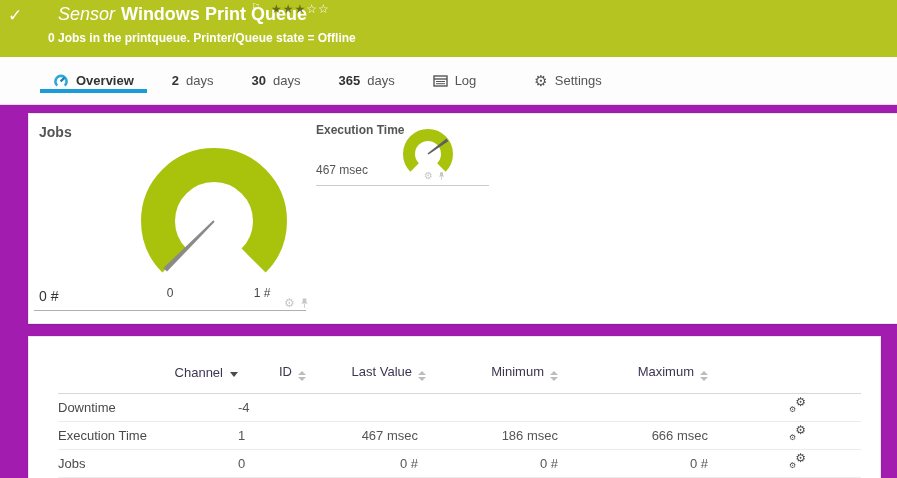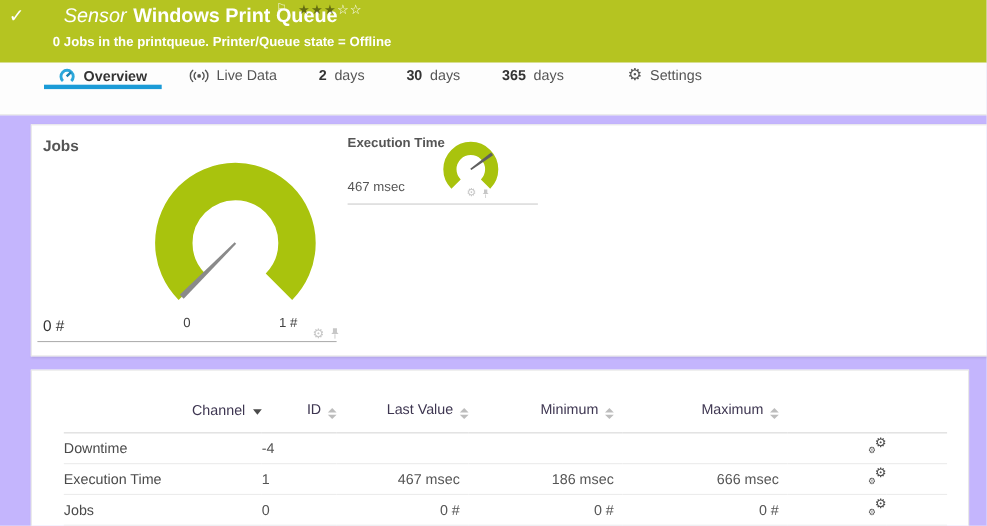--- a/index.html
+++ b/index.html
@@ -14,31 +14,31 @@
   .title-line{position:absolute;left:30px;top:4px;font-size:18px;white-space:nowrap;}
   .title-type{font-style:italic;font-weight:400;margin-right:6px;margin-left:28px;}
   .title-name{font-weight:600;}
   .flag{position:absolute;left:251px;top:1px;font-size:11px;color:#f3f6dd;}
   .stars{position:absolute;left:271px;top:2px;font-size:12px;letter-spacing:1px;white-space:nowrap;}
   .star-filled{color:rgba(20,22,0,0.50);}
   .star-empty{color:#fff;}
   .status-line{position:absolute;left:48px;top:31px;font-size:12px;font-weight:bold;color:#fff;}
   
   .tabbar{position:absolute;left:0;top:57px;width:897px;height:48px;background:#fdfdfd;
-    border-bottom:1px solid #e0e0e0;display:flex;align-items:flex-start;padding-left:40px;box-sizing:border-box;}
+    border-bottom:1px solid #e0e0e0;display:flex;align-items:center;padding-left:40px;box-sizing:border-box;}
   .tab{display:flex;align-items:center;gap:7px;padding:0 13px;margin-right:12px;cursor:pointer;
     font-size:13px;color:#555;box-sizing:border-box;border-bottom:4px solid transparent;padding-top:4px;white-space:nowrap;}
   .tab .pfx{font-weight:700;color:#333;}
   .tab .pfx:empty{display:none;}
   .tab.active{border-bottom-color:#1b9bd7;}
   .tab.active .lbl{font-weight:700;color:#333;}
   .tab-settings{margin-left:20px;}
   .gearglyph{font-size:15px;color:#555;line-height:1;}
   
-  .content{position:absolute;left:0;top:105px;right:0;bottom:0;background:#c4b5fd;}
+  .content{position:absolute;left:0;top:105px;right:0;bottom:0;background:#a21caf;}
   .card{background:#fff;border:1px solid #e8e8e8;box-shadow:0 1px 2px rgba(0,0,0,0.10);position:absolute;}
   .card-gauges{left:28px;top:8px;right:-2px;height:209px;}
   .card-table{left:28px;top:231px;width:851px;height:142px;}
   .gauge-title{position:absolute;left:10px;top:10px;font-size:14px;font-weight:bold;color:#555;}
   .big-gauge{position:absolute;left:85px;top:7px;}
   .scale-label{position:absolute;top:172px;width:28px;text-align:center;font-size:12px;color:#444;}
   .scale-min{left:127px;}
   .scale-max{left:219px;}
   .gauge-value{position:absolute;left:10px;top:174px;font-size:14px;color:#333;}
   .gauge-underline{position:absolute;left:5px;top:196px;width:272px;height:1px;background:#b0b0b0;}
@@ -85,38 +85,40 @@
 <div class="tabbar">
   <div class="tab active">
     <svg width="16" height="16" viewBox="0 0 16 16">
       <path d="M4.2 12.6 A 5.6 5.6 0 1 1 11.8 12.6" fill="none" stroke="#2ba7db" stroke-width="2.6"></path>
       <line x1="7.6" y1="8.4" x2="11.6" y2="4.6" stroke="#1d83b4" stroke-width="2.2"></line>
     </svg>
 
     <span class="lbl">Overview</span>
   </div>
   <div class="tab">
-    <svg width="18" height="12" viewBox="0 0 18 12">
-      <circle cx="9" cy="6" r="1.7" fill="#555"></circle>
-      <path d="M5.8 2.9 a4.3 4.3 0 0 0 0 6.2 M3.2 0.9 a7 7 0 0 0 0 10.2 M12.2 2.9 a4.3 4.3 0 0 1 0 6.2 M14.8 0.9 a7 7 0 0 1 0 10.2" stroke="#555" stroke-width="1.3" fill="none" stroke-linecap="round"></path>
-    </svg>
-
-    <span class="lbl">Live Data</span>
-  </div>
-  <div class="tab">
     <span class="pfx">2</span>
     <span class="lbl">days</span>
   </div>
   <div class="tab">
     <span class="pfx">30</span>
     <span class="lbl">days</span>
   </div>
   <div class="tab">
     <span class="pfx">365</span>
     <span class="lbl">days</span>
+  </div>
+  <div class="tab">
+    <svg width="15" height="12" viewBox="0 0 15 12">
+      <rect x="1" y="1" width="13" height="10" fill="none" stroke="#555" stroke-width="1.4"></rect>
+      <line x1="1" y1="4" x2="14" y2="4" stroke="#555" stroke-width="1.4"></line>
+      <line x1="3" y1="6.5" x2="12" y2="6.5" stroke="#555" stroke-width="1"></line>
+      <line x1="3" y1="8.7" x2="12" y2="8.7" stroke="#555" stroke-width="1"></line>
+    </svg>
+
+    <span class="lbl">Log</span>
   </div>
   <div class="tab tab-settings">
     <span class="gearglyph">⚙</span>
 
     <span class="lbl">Settings</span>
   </div>
 </div>
 
 <div class="content">
 

